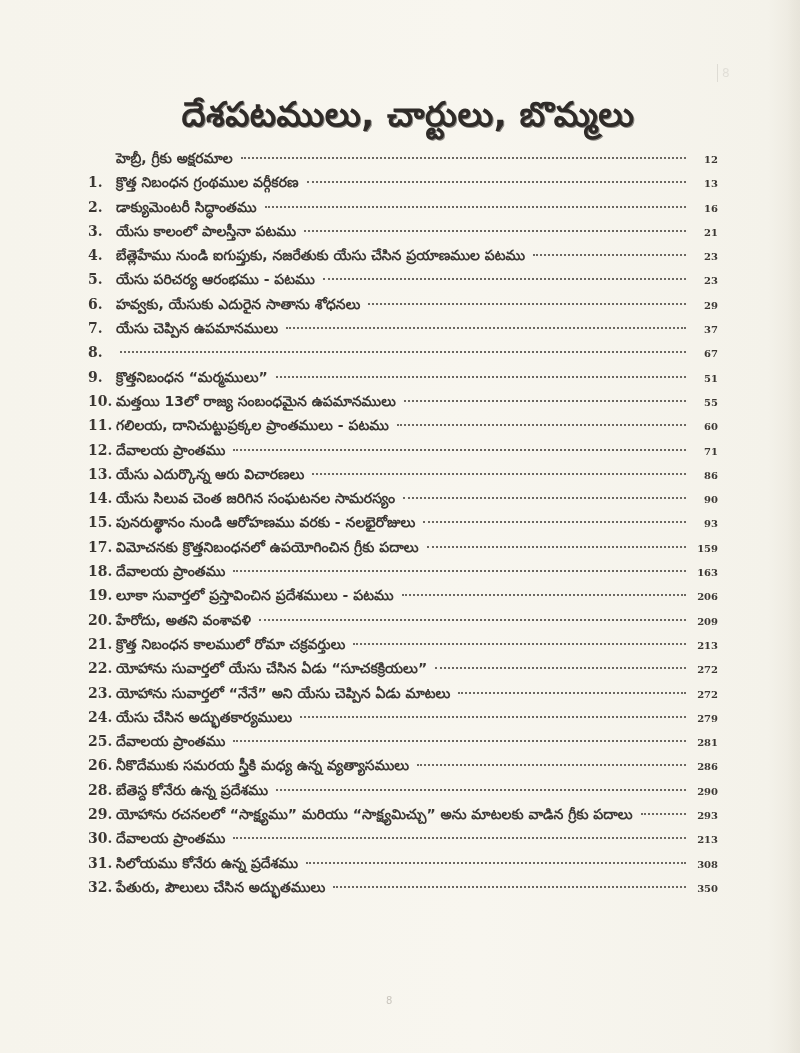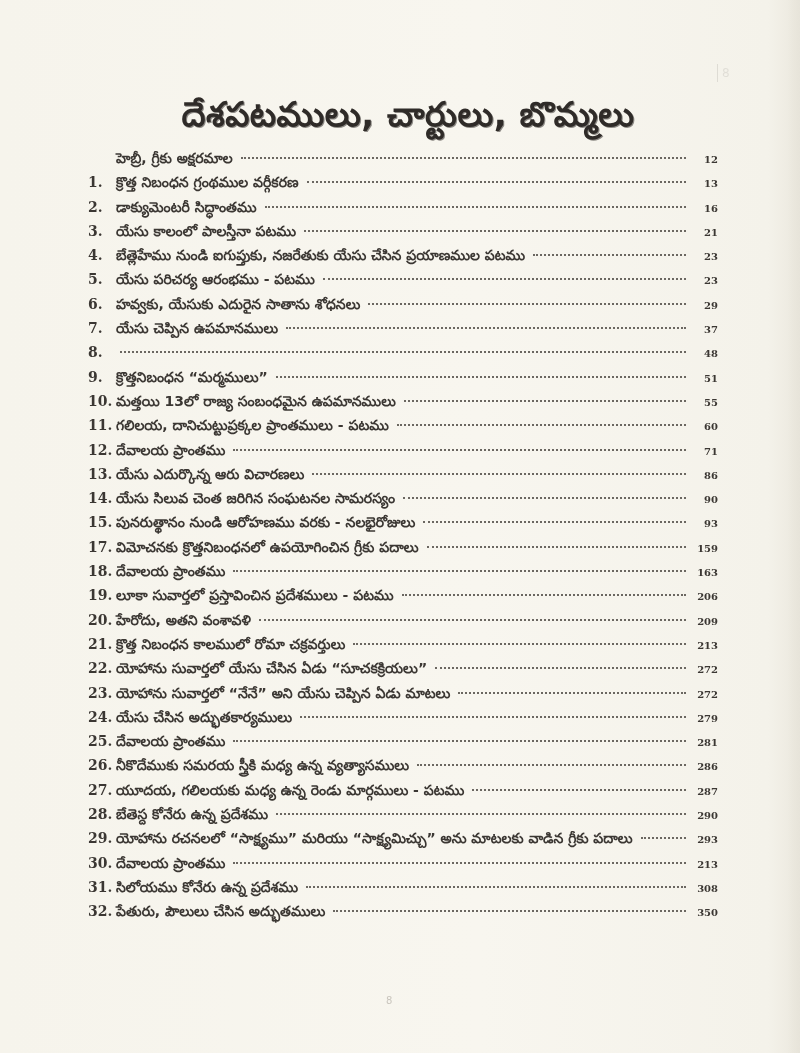--- a/index.html
+++ b/index.html
@@ -171,21 +171,21 @@
   </div>
       <div class="row">
     <span class="num">7.</span>
     <span class="label">యేసు చెప్పిన ఉపమానములు</span>
     <span class="leader"></span>
     <span class="page-num">37</span>
   </div>
       <div class="row">
     <span class="num">8.</span>
     <span class="leader"></span>
-    <span class="page-num">48</span>
+    <span class="page-num">67</span>
   </div>
       <div class="row">
     <span class="num">9.</span>
     <span class="label">క్రొత్తనిబంధన “మర్మములు”</span>
     <span class="leader"></span>
     <span class="page-num">51</span>
   </div>
       <div class="row">
     <span class="num">10.</span>
     <span class="label">మత్తయి 13లో రాజ్య సంబంధమైన ఉపమానములు</span>
@@ -274,26 +274,20 @@
     <span class="num">25.</span>
     <span class="label">దేవాలయ ప్రాంతము</span>
     <span class="leader"></span>
     <span class="page-num">281</span>
   </div>
       <div class="row">
     <span class="num">26.</span>
     <span class="label">నీకొదేముకు సమరయ స్త్రీకి మధ్య ఉన్న వ్యత్యాసములు</span>
     <span class="leader"></span>
     <span class="page-num">286</span>
-  </div>
-      <div class="row">
-    <span class="num">27.</span>
-    <span class="label">యూదయ, గలిలయకు మధ్య ఉన్న రెండు మార్గములు - పటము</span>
-    <span class="leader"></span>
-    <span class="page-num">287</span>
   </div>
       <div class="row">
     <span class="num">28.</span>
     <span class="label">బేతెస్ద కోనేరు ఉన్న ప్రదేశము</span>
     <span class="leader"></span>
     <span class="page-num">290</span>
   </div>
       <div class="row">
     <span class="num">29.</span>
     <span class="label">యోహాను రచనలలో “సాక్ష్యము” మరియు “సాక్ష్యమిచ్చు” అను మాటలకు వాడిన గ్రీకు పదాలు</span>

